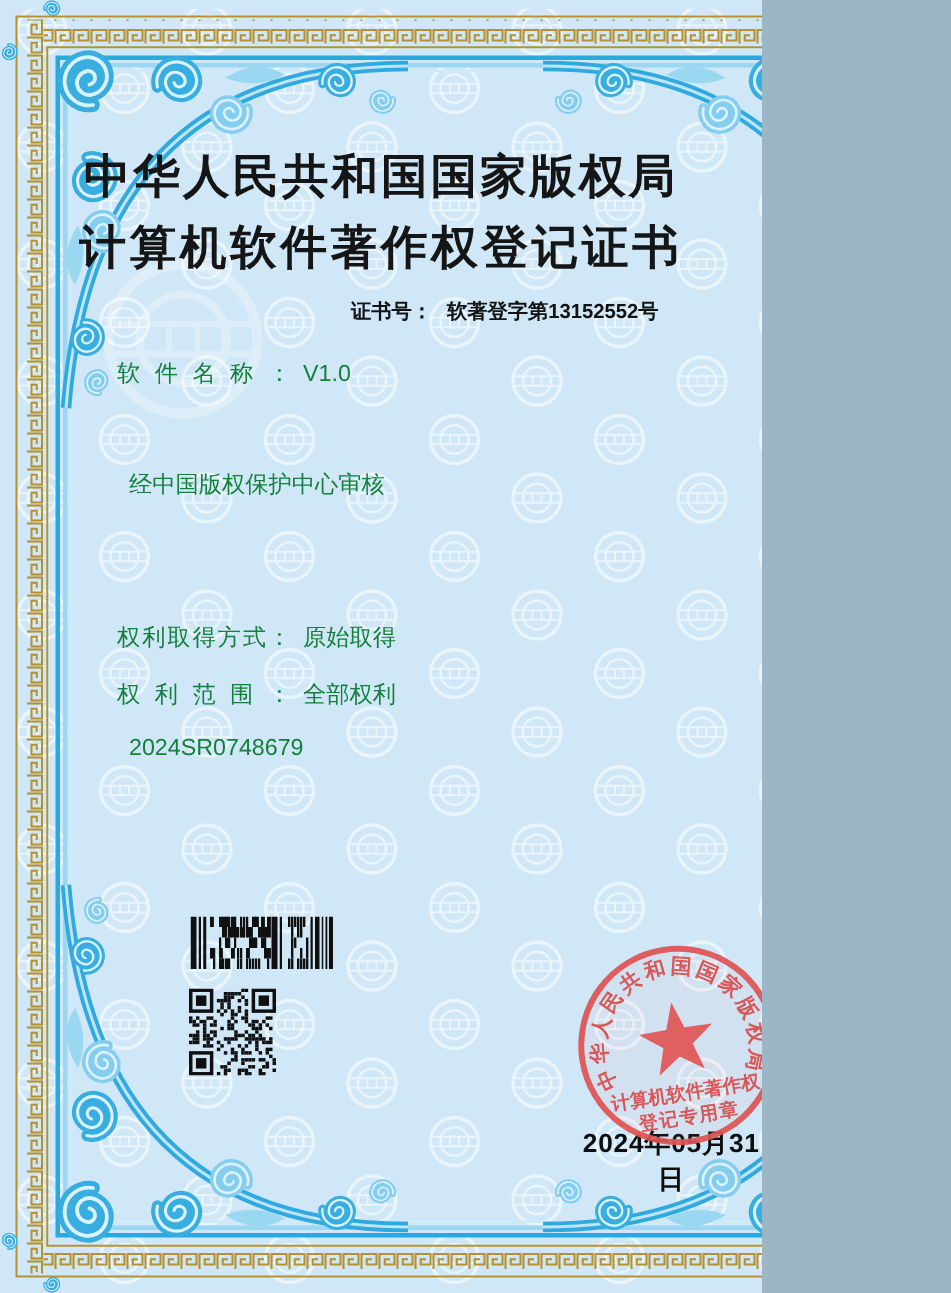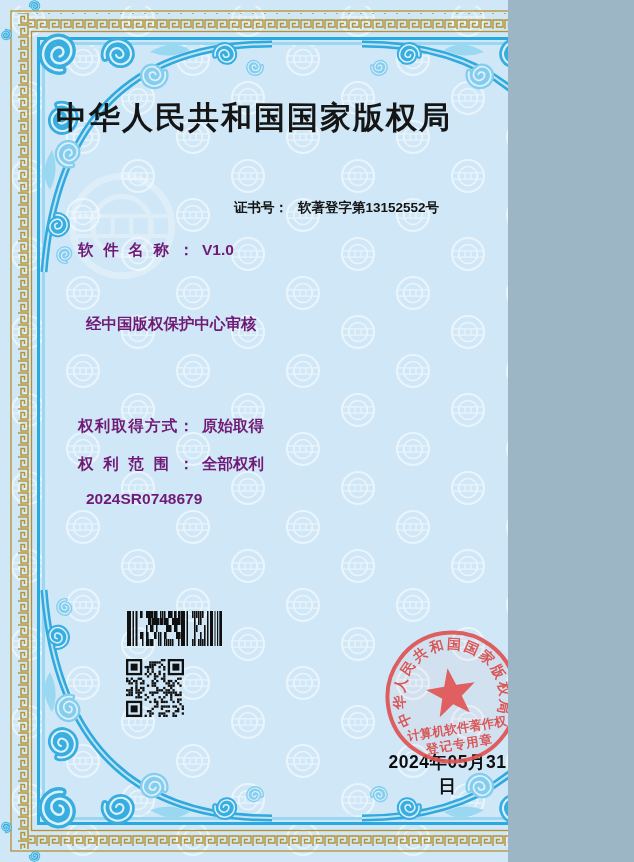--- a/index.html
+++ b/index.html
@@ -15,21 +15,21 @@
     font-weight:900;font-size:31px;letter-spacing:2px;color:#151515;white-space:nowrap;
   }
   .title1{top:97px;}
   .title2{top:144px;letter-spacing:2.5px;}
   .certno{
     top:199px;right:69px;font-size:13.5px;font-weight:700;color:#131313;white-space:nowrap;
   }
   .certno .cnl{margin-right:10px;}
   .frow{
     left:78px;display:flex;align-items:center;
-    font-size:15.5px;font-weight:700;color:#701a75;line-height:24px;
+    font-size:15.5px;font-weight:400;color:#15803d;line-height:24px;
   }
   .frow .lbl{width:116px;flex:none;text-align:justify;text-align-last:justify;}
   .frow .val{margin-left:8px;white-space:nowrap;}
   .r1{top:238px;} .r2{top:312px;} .r3{top:414px;} .r4{top:452px;} .r5{top:487px;}
   .statement{
     top:521px;left:76px;width:492px;margin:0;
     font-size:15px;font-weight:700;line-height:38px;letter-spacing:.4px;
     text-indent:2em;color:#131313;word-break:break-all;
   }
   .date{
@@ -133,20 +133,21 @@
     <rect x="43.5" y="43.5" width="547" height="775" fill="none" stroke="#9bd7f1" stroke-width="3"></rect>
     <rect x="47.5" y="47.5" width="539" height="767" fill="none" stroke="#cfeaf8" stroke-width="1.6"></rect>
 
     <use href="#cornerTL"></use>
     <use href="#cornerTL" transform="translate(634,0) scale(-1,1)"></use>
     <use href="#cornerTL" transform="translate(0,862) scale(1,-1)"></use>
     <use href="#cornerTL" transform="translate(634,862) scale(-1,-1)"></use>
   </svg>
 
   <div class="abs title title1">中华人民共和国国家版权局</div>
+  <div class="abs title title2">计算机软件著作权登记证书</div>
 
   <div class="abs certno">
     <span class="cnl">证书号：</span><span>软著登字第13152552号</span>
   </div>
 
   <div class="abs frow r1">
     <span class="lbl">软件名称：</span>
     <span class="val">
       <div>V1.0</div>
     </span>

